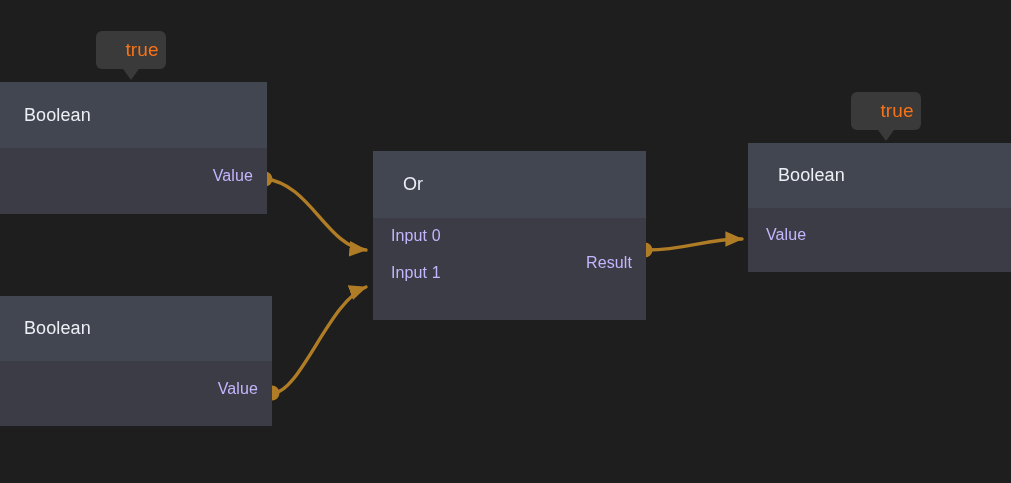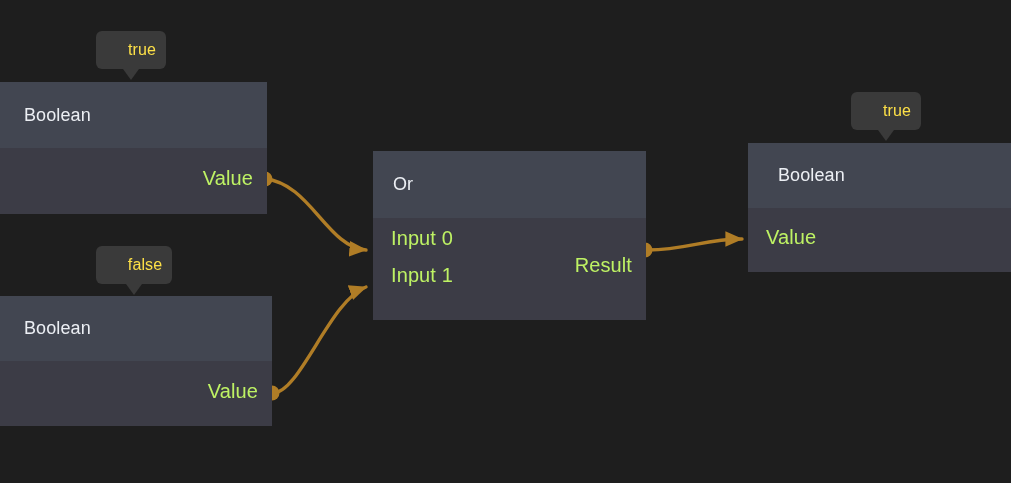--- a/index.html
+++ b/index.html
@@ -41,40 +41,40 @@
     background: #3c3c46;
     box-sizing: border-box;
   }
   .port-row {
     position: absolute;
     display: flex;
     align-items: center;
     white-space: nowrap;
   }
   .port-label {
-    color: #bef264;
-    font-size: 20px;
+    color: #c4b5fd;
+    font-size: 16px;
     letter-spacing: 0.1px;
   }
   .port-row.out { right: 14px; }
   .port-row.in  { left: 18px; }
 
   
   .tooltip {
     position: absolute;
     background: #3a3a3a;
     border-radius: 6px;
     display: flex;
     align-items: center;
     justify-content: center;
     box-sizing: border-box;
   }
   .tooltip-text {
-    color: #fde047;
-    font-size: 16px;
+    color: #f97316;
+    font-size: 19px;
     letter-spacing: 0.1px;
     margin-left: 22px;
   }
   .tooltip-tail {
     position: absolute;
     left: 50%;
     top: 100%;
     margin-left: -8px;
     width: 0;
     height: 0;
@@ -136,27 +136,23 @@
     <div class="node-header" style="height:65px; padding-left:18px;">
       <span class="node-title">Boolean</span>
     </div>
     <div class="node-body" style="height:65px;">
       <div class="port-row out" style="top:19px;">
         <span class="port-label">Value</span>
       </div>
     </div>
   </div>
 
-  <div class="tooltip" style="left:96px; top:246px; width:76px; height:38px;">
-    <span class="tooltip-text">false</span>
-    <span class="tooltip-tail"></span>
-  </div>
 
   <div class="node" style="left:373px; top:151px; width:273px; height:169px;">
-    <div class="node-header" style="height:67px; padding-left:8px;">
+    <div class="node-header" style="height:67px; padding-left:18px;">
       <span class="node-title">Or</span>
     </div>
     <div class="node-body" style="height:102px;">
       <div class="port-row in" style="top:9px;">
         <span class="port-label">Input 0</span>
       </div>
       <div class="port-row in" style="top:46px;">
         <span class="port-label">Input 1</span>
       </div>
       <div class="port-row out" style="top:9px;margin-top:27px;">

